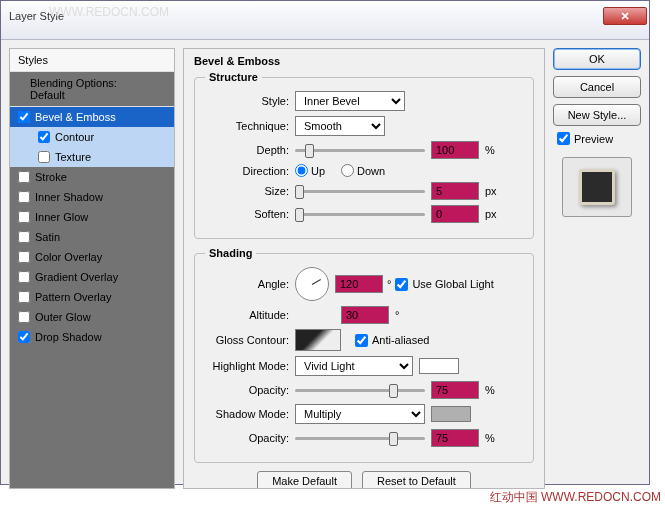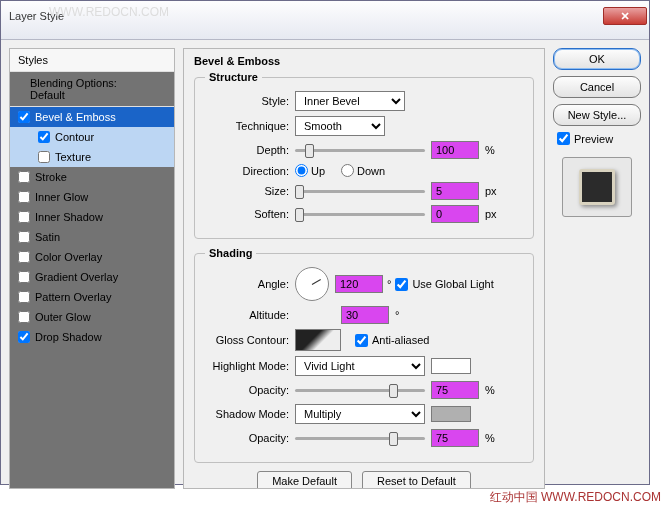--- a/index.html
+++ b/index.html
@@ -24,37 +24,37 @@
 
 
 .center { flex: 1; border: 1px solid #b7b7b7; background: #f0f0f0; padding: 6px 10px 8px; overflow: hidden; }
 .center .section-title { font-weight: bold; margin-bottom: 4px; }
 fieldset { border: 1px solid #c0c0c0; border-radius: 4px; padding: 8px 10px 10px; margin-bottom: 8px; }
 legend { padding: 0 4px; font-weight: bold; }
 
 .row { display: flex; align-items: center; margin-bottom: 5px; gap: 6px; }
 .row .lbl { width: 84px; text-align: right; }
 select { height: 20px; border: 1px solid #7b7b7b; background: #fff; padding: 0 4px; font-size: 11px; }
-.num { width: 48px; height: 18px; border: 1px solid #7b7b7b; background: #d946ef; text-align: left; padding: 0 4px; font-size: 11px; }
+.num { width: 48px; height: 18px; border: 1px solid #7b7b7b; background: #be185d; text-align: left; padding: 0 4px; font-size: 11px; }
 .unit { width: 22px; }
 .slider { flex: 1; max-width: 130px; height: 3px; background: #aaa; border-radius: 2px; position: relative; }
 .slider .thumb { position: absolute; top: -5px; width: 9px; height: 14px; background: #e8e8e8; border: 1px solid #666; border-radius: 2px; }
 .rad { display: flex; align-items: center; gap: 3px; }
 .ck { display: flex; align-items: center; gap: 4px; }
 .swatch { width: 40px; height: 16px; border: 1px solid #7b7b7b; background: #fff; display:inline-block; }
 .swatch.grey { background: #b0b0b0; }
 .contour-sw { width: 46px; height: 22px; border: 1px solid #7b7b7b; background: linear-gradient(135deg,#222 0%,#222 40%,#eee 60%,#eee 100%); display:inline-block; }
 .angle-dial { width: 34px; height: 34px; border: 1px solid #888; border-radius: 50%; background: #fff; position: relative; }
 .angle-dial::after { content:''; position:absolute; left:50%; top:50%; width:10px; height:1px; background:#333; transform-origin:left; transform: rotate(-30deg); }
 .btn-flat { padding: 3px 14px; background:#f4f4f4; border:1px solid #888; border-radius:3px; cursor:pointer; }
 .btn-row { display:flex; gap:10px; justify-content:center; }
 
 
 .right { width: 88px; display: flex; flex-direction: column; gap: 6px; align-items: stretch; }
-.btn { height: 22px; border: 1px solid #7a7a7a; background: linear-gradient(#fdfdfd,#e3e3e3); border-radius: 9px; cursor: pointer; text-align: center; line-height: 20px; }
+.btn { height: 22px; border: 1px solid #7a7a7a; background: linear-gradient(#fdfdfd,#e3e3e3); border-radius: 4px; cursor: pointer; text-align: center; line-height: 20px; }
 .btn.default { border: 1px solid #2a6fc9; box-shadow: 0 0 0 1px #8dbdf2 inset; }
 .right .ck { margin-left: 4px; }
 .preview-thumb { width: 70px; height: 60px; margin: 6px auto 0; border: 1px solid #999; border-radius: 3px; background: #e8e8e8; display:flex; align-items:center; justify-content:center; }
 .preview-thumb .inner { width:36px; height:36px; background:#2b2b2b; border:3px solid #d9d3c0; border-radius:3px; box-shadow: 2px 2px 4px rgba(0,0,0,0.4); }
 
 .watermark { position:absolute; font-size:12px; color:#666; }
 .wm1 { left:48px; top:4px; color:#ddd; }
 </style>
 </head>
 <body>
@@ -86,25 +86,25 @@
       <div class="style-row sub sel-light">
         <input type="checkbox" style="">
         <span>Texture</span>
       </div>
       <div class="style-row">
           <input type="checkbox" style="">
           <span>Stroke</span>
         </div>
       <div class="style-row">
           <input type="checkbox" style="">
+          <span>Inner Shadow</span>
+        </div>
+      <div class="style-row">
+          <input type="checkbox" style="">
           <span>Inner Glow</span>
-        </div>
-      <div class="style-row">
-          <input type="checkbox" style="">
-          <span>Inner Shadow</span>
         </div>
       <div class="style-row">
           <input type="checkbox" style="">
           <span>Satin</span>
         </div>
       <div class="style-row">
           <input type="checkbox" style="">
           <span>Color Overlay</span>
         </div>
       <div class="style-row">
@@ -202,21 +202,21 @@
         <div class="row">
           <span class="lbl">Gloss Contour:</span>
           <span class="contour-sw"></span>
           <label class="ck" style="margin-left:8px">
               <input type="checkbox" checked="" style="">
               <span>Anti-aliased</span>
             </label>
         </div>
         <div class="row">
           <span class="lbl">Highlight Mode:</span>
-          <select style="width:130px"><option>Vivid Light</option></select>
+          <select style="width:118px"><option>Vivid Light</option></select>
           <span class="swatch"></span>
         </div>
         <div class="row">
           <span class="lbl">Opacity:</span>
           <div class="slider">
               <div class="thumb" style="left:72%"></div>
             </div>
           <input class="num" value="75" style="">
           <span class="unit">%</span>
         </div>

